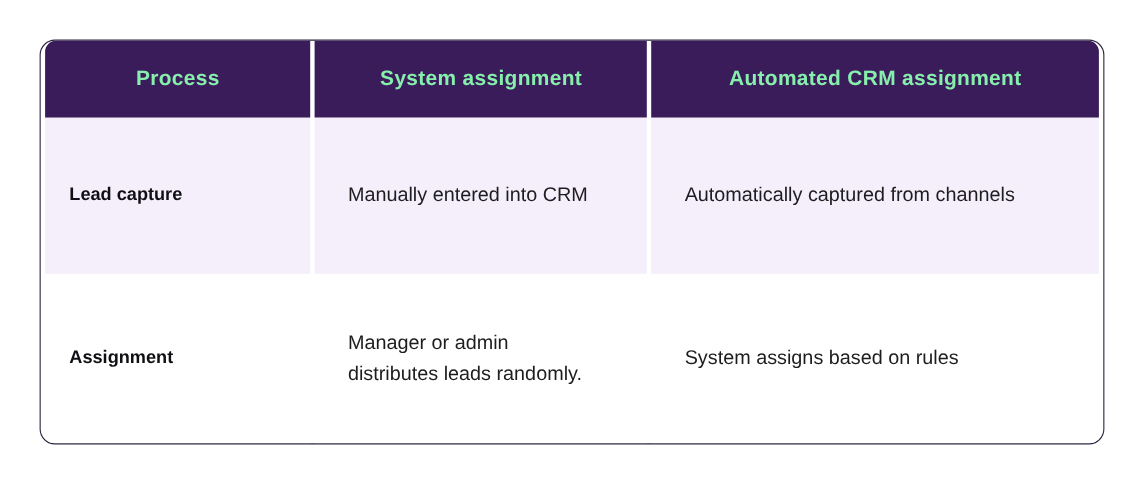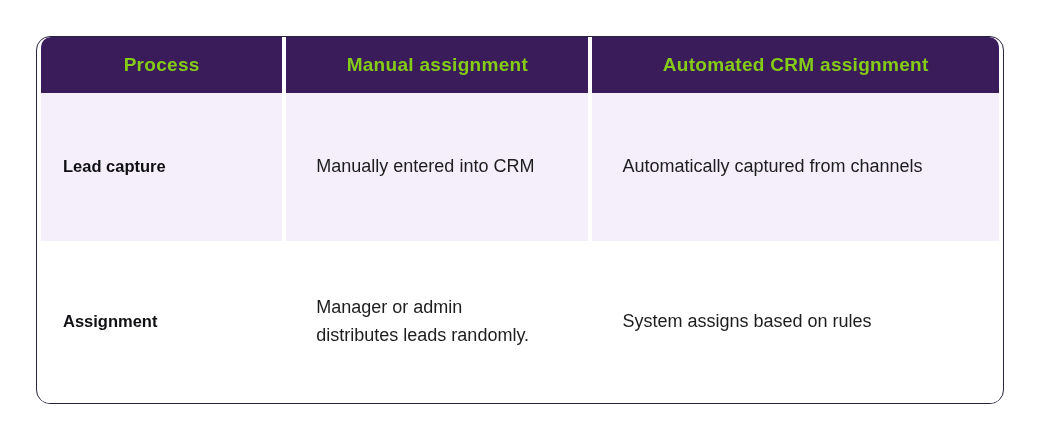--- a/index.html
+++ b/index.html
@@ -23,26 +23,26 @@
     border-collapse: separate;
     border-spacing: 4px 0;
     table-layout: fixed;
   }
   col.c1 { width: 25.4%; }
   col.c2 { width: 31.8%; }
   col.c3 { width: 42.8%; }
 
   thead th {
     background: #3b1c5a;
-    color: #84cc16;
+    color: #86efac;
     font-size: 19px;
     font-weight: 600;
     letter-spacing: 0.3px;
     text-align: center;
-    height: 56px;
+    height: 70px;
     vertical-align: middle;
     padding: 0 8px;
   }
   thead th:first-child { border-top-left-radius: 10px; }
   thead th:last-child  { border-top-right-radius: 10px; }
 
   tbody td {
     vertical-align: middle;
     font-size: 18px;
     color: #1d1d1f;
@@ -72,21 +72,21 @@
 <div class="table-wrap">
   <table class="cmp">
     <colgroup>
       <col class="c1">
         <col class="c2">
         <col class="c3">
     </colgroup>
     <thead>
       <tr>
         <th>Process</th>
-        <th>Manual assignment</th>
+        <th>System assignment</th>
         <th>Automated CRM assignment</th>
       </tr>
     </thead>
     <tbody>
       <tr class="alt r1">
         <td class="proc">Lead capture</td>
         <td>Manually entered into CRM</td>
         <td>Automatically captured from channels</td>
       </tr>
       <tr class="r2">

